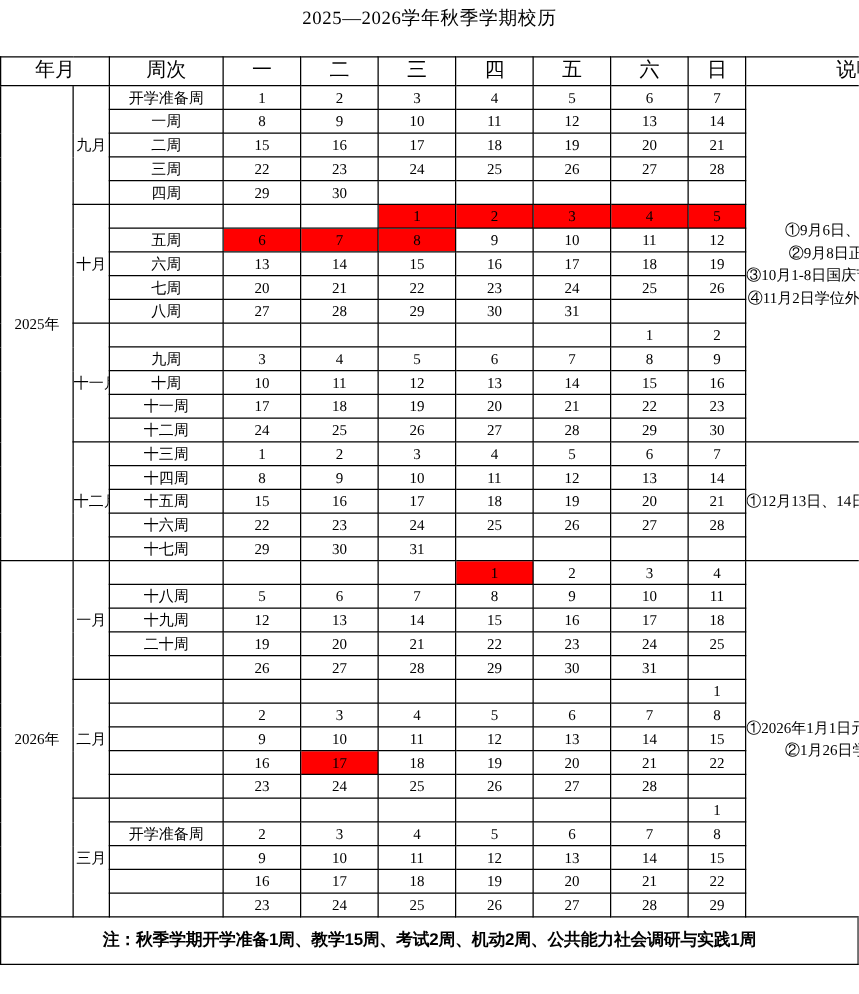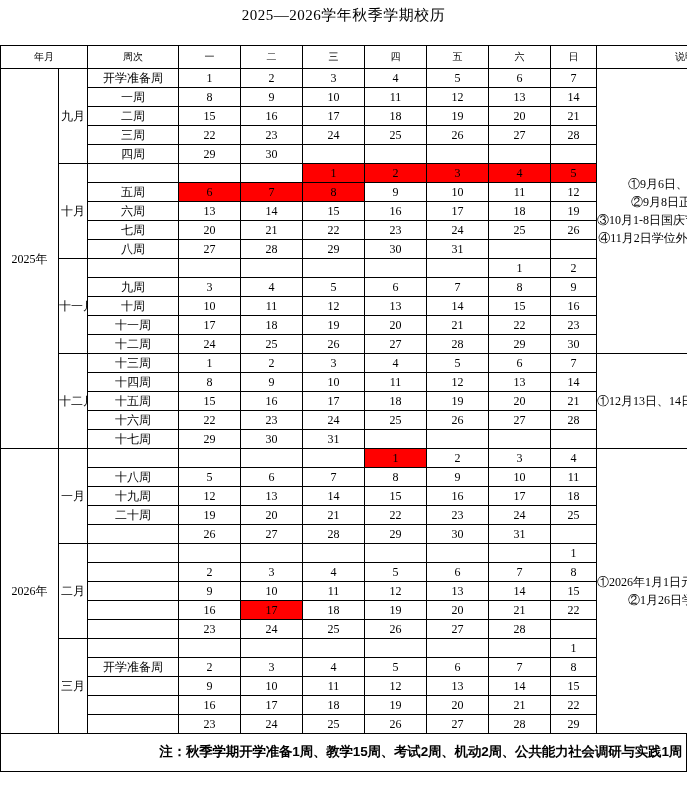--- a/index.html
+++ b/index.html
@@ -46,21 +46,21 @@
     padding: 0;
     height: 18px;
     line-height: 18px;
     font-family: "Liberation Serif", "DejaVu Serif", serif;
     overflow: hidden;
     white-space: nowrap;
   }
   table.cal thead th {
     height: 22px;
     line-height: 22px;
-    font-size: 10px;
+    font-size: 16px;
     font-family: Liberation Serif, serif;
   }
   td.yearcell {
     font-size: 12px;
     margin-top: 46px;
   }
   td.monthcell {
     font-size: 12px;
     line-height: 13px;
     padding: 0 1px;
@@ -99,21 +99,21 @@
   table.footer {
     border-collapse: collapse;
     table-layout: fixed;
     width: 687px;
   }
   table.footer td {
     border: 1px solid #000000;
     border-top: none;
     font-size: 13.5px;
     font-weight: bold;
-    text-align: right;
+    text-align: center;
     padding: 5px 4px 6px 4px;
     height: 26px;
     line-height: 20px;
     font-family: "Liberation Sans", "DejaVu Sans", sans-serif;
     white-space: nowrap;
     letter-spacing: -0.2px;
   }
   .col-year  { width: 58px; }
   .col-month { width: 29px; }
   .col-week  { width: 91px; }

